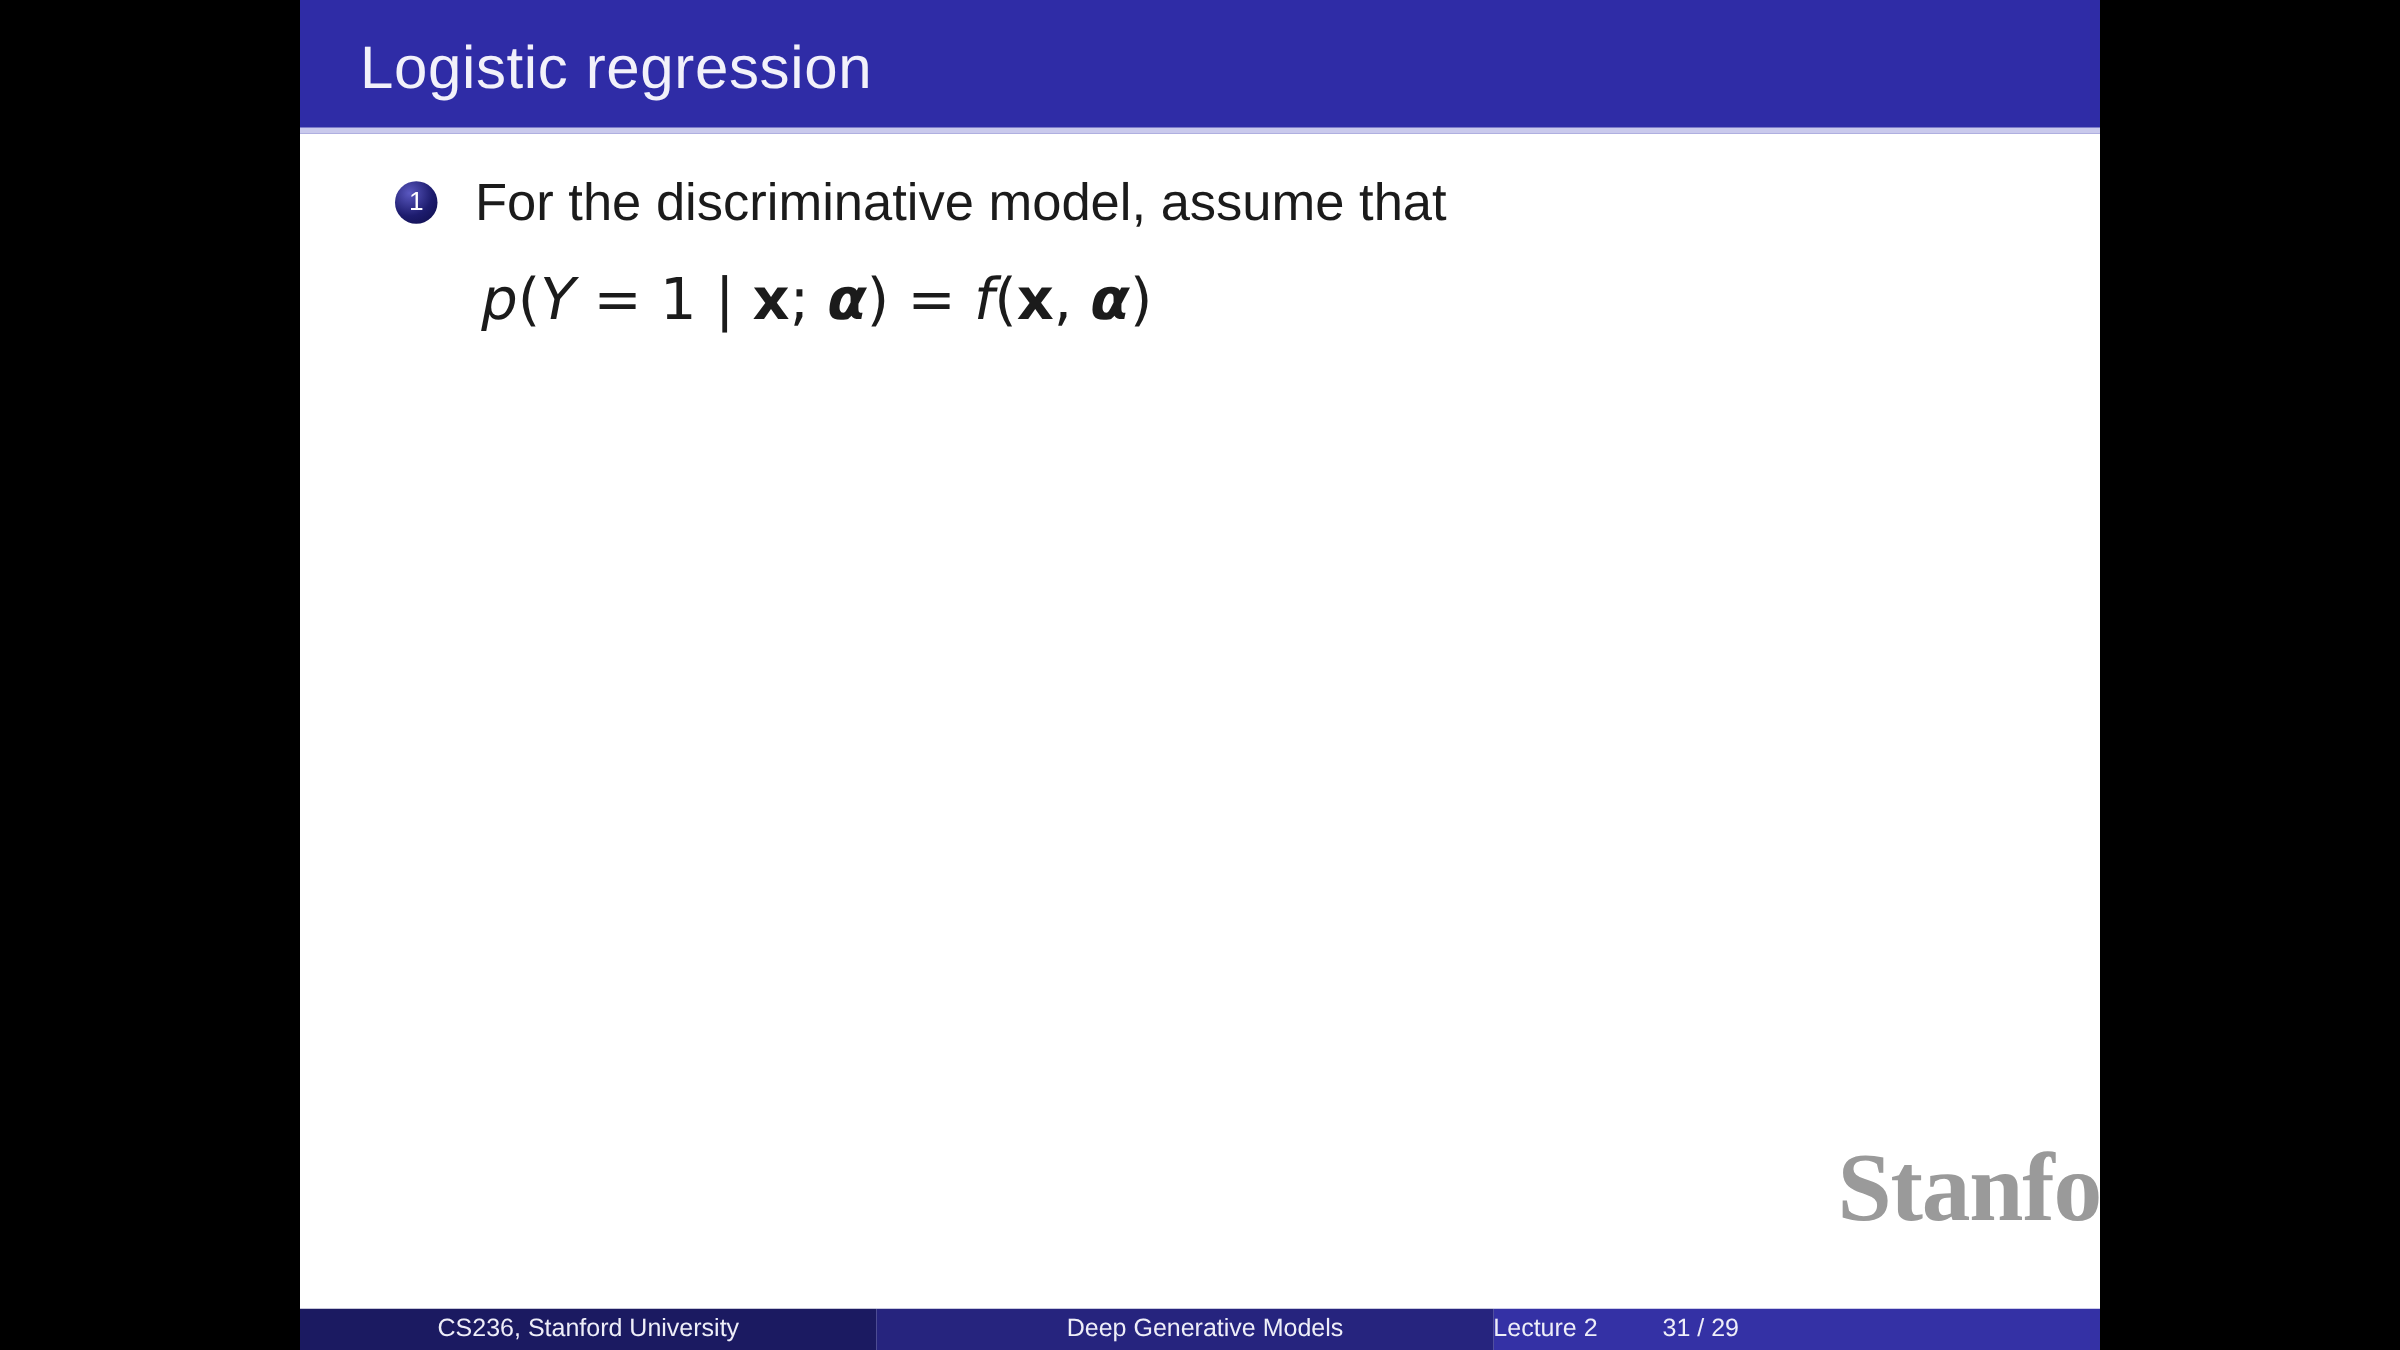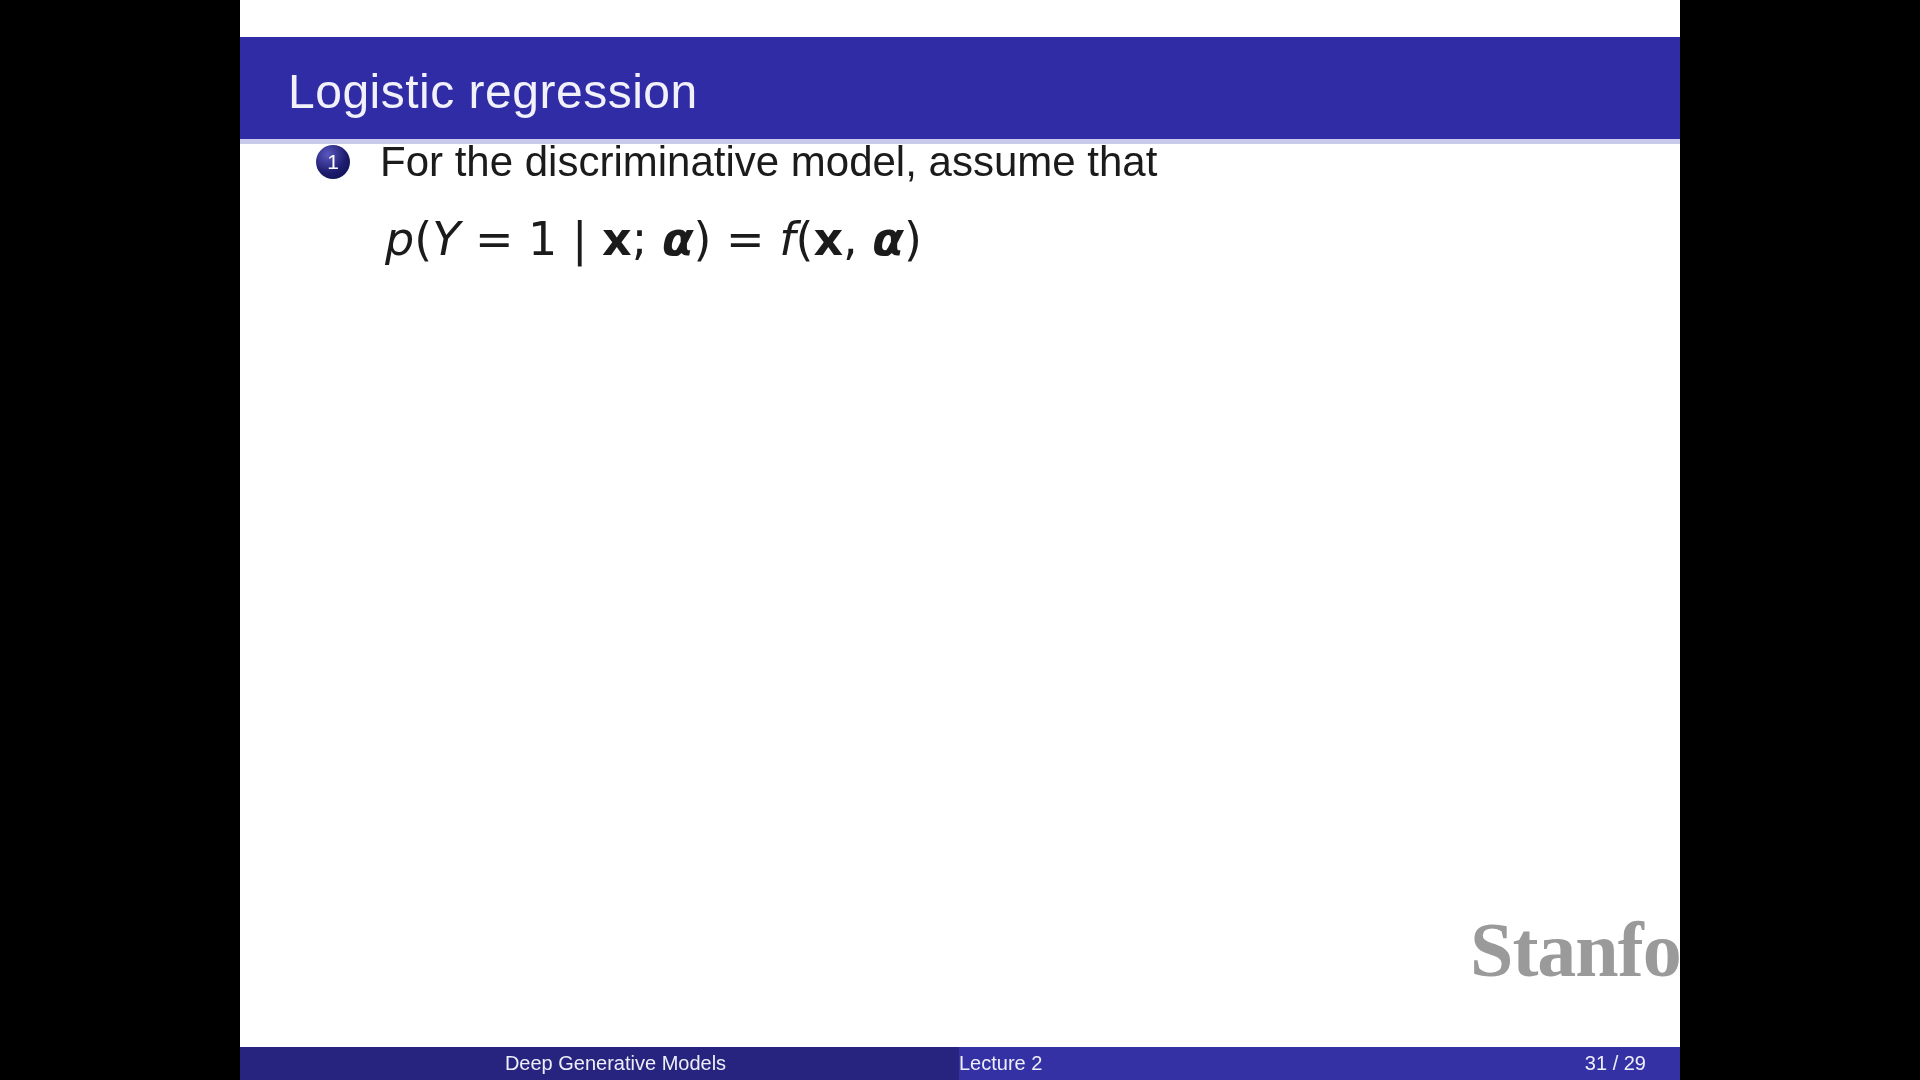--- a/index.html
+++ b/index.html
@@ -29,21 +29,20 @@
   .title-bar {
     position: absolute;
     left: 0; top: 0;
     width: 100%;
     height: 102px;
     background: var(--title-bar, #2f2ca6);
     border-bottom: 5px solid var(--title-underline, #c9c9ec);
     box-sizing: content-box;
     display: flex;
     align-items: center;
-    margin-top: 37px;
   }
   .title-bar .title-text {
     color: #f2f1fa;
     font-size: 48px;
     padding-left: 48px;
     padding-top: 6px;
     letter-spacing: 0.5px;
     white-space: nowrap;
   }
   .content {
@@ -122,23 +121,23 @@
     display: flex;
     align-items: center;
     justify-content: center;
     white-space: nowrap;
     overflow: hidden;
   }
   .footer .sec-left   { background: var(--footer-left-bg, #1b1a61); }
   .footer .sec-center { background: var(--footer-center-bg, #26247e); padding-left: 32px; }
   .footer .sec-right  {
     background: var(--footer-right-bg, #3431a5);
-    justify-content: space-between;
+    justify-content: flex-start;
     gap: 52px;
-    padding-right: 34px;
+    padding-right: 24px;
     box-sizing: border-box;
   }
 </style>
 </head>
 <body>
 
 <div class="stage">
   <div class="slide">
 
     <div class="title-bar">
@@ -152,20 +151,23 @@
         </span>
         <span class="bullet-text">For the discriminative model, assume that</span>
       </div>
 
       <div class="formula"><span class="tok-italic">p</span><span class="tok-normal">(</span><span class="tok-italic">Y</span><span class="tok-normal"> = 1 </span><span class="tok-normal">| </span><span class="tok-bold">x</span><span class="tok-normal">; </span><span class="tok-bolditalic">α</span><span class="tok-normal">) = </span><span class="tok-italic">f</span><span class="tok-normal">(</span><span class="tok-bold">x</span><span class="tok-normal">, </span><span class="tok-bolditalic">α</span><span class="tok-normal">)</span></div>
     </div>
 
     <div class="watermark">Stanford</div>
 
     <div class="footer">
+      <div class="sec-left">
+        <span>CS236, Stanford University</span>
+      </div>
       <div class="sec-center">
         <span>Deep Generative Models</span>
       </div>
       <div class="sec-right">
         <span>Lecture 2</span>
         <span>31 / 29</span>
       </div>
     </div>
 
   </div>

